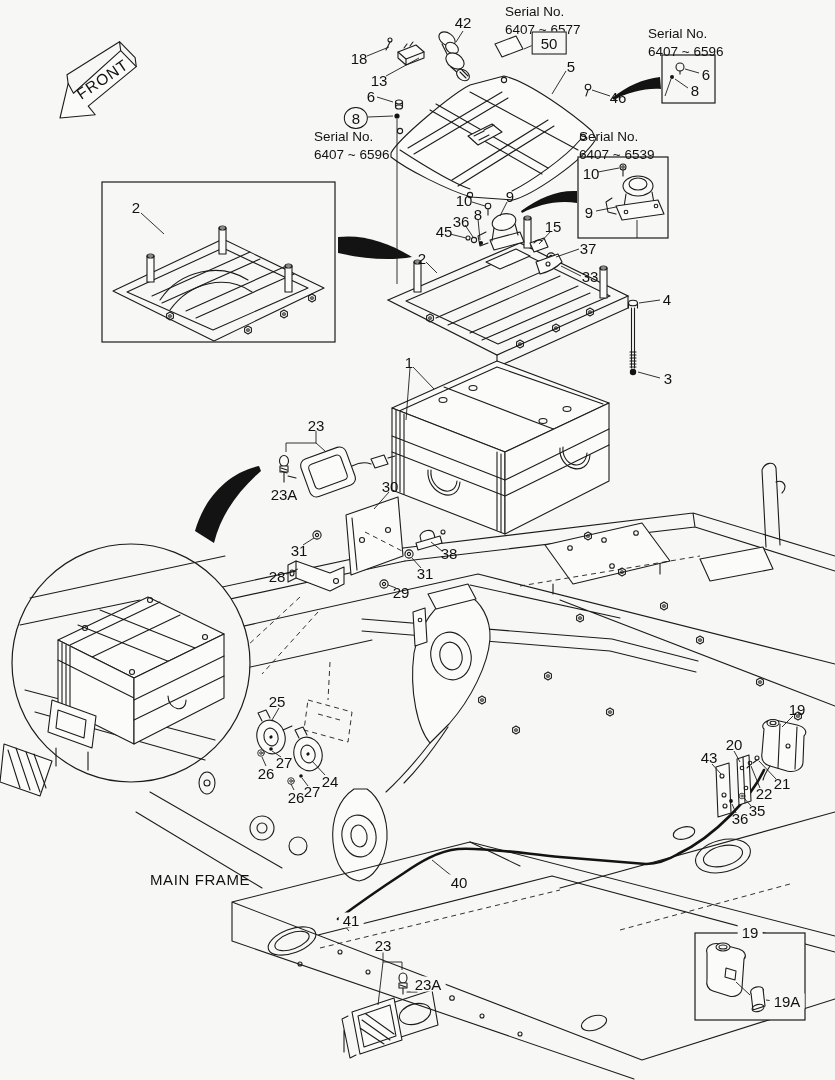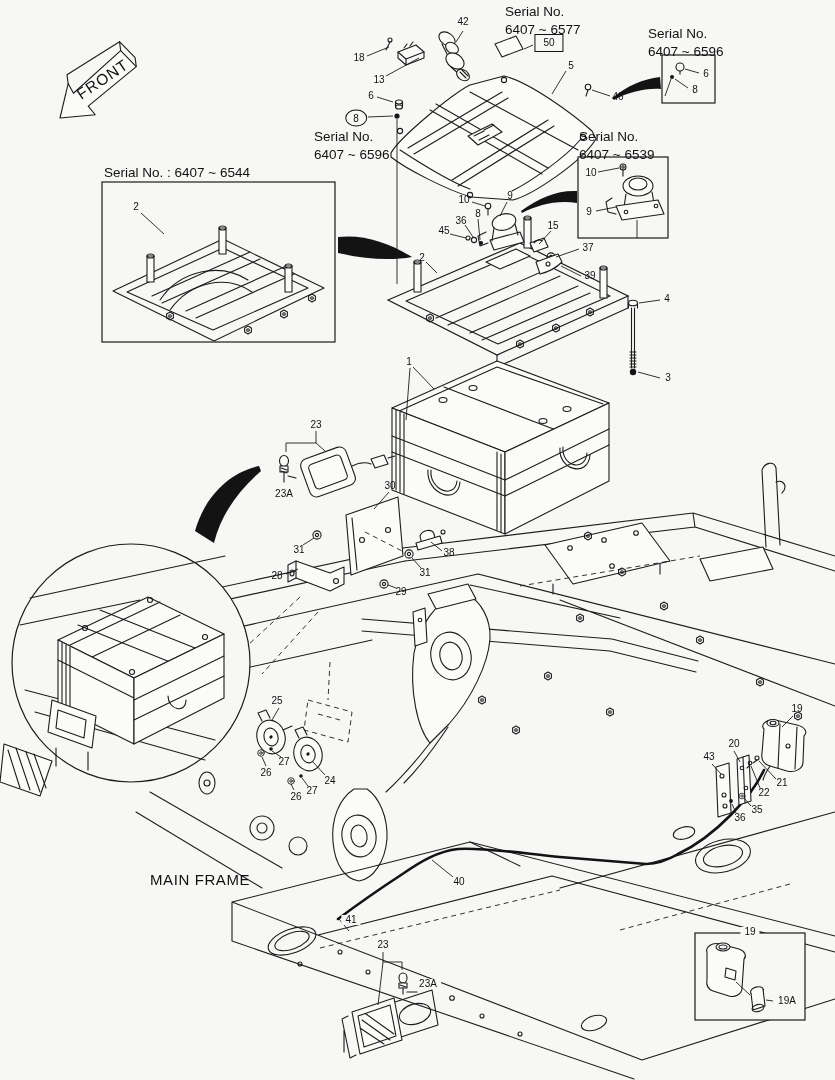--- a/index.html
+++ b/index.html
@@ -8,21 +8,21 @@
   .stage{ position:relative; width:835px; height:1080px; }
   svg.linework{ position:absolute; left:0; top:0; }
   svg.linework *{ vector-effect:none; }
   .s{ stroke:var(--ln); stroke-width:1.1; fill:none; stroke-linejoin:round; stroke-linecap:round; }
   .wf{ stroke:var(--ln); stroke-width:1.1; fill:#fbfbf9; stroke-linejoin:round; }
   .bgf{ stroke:var(--ln); stroke-width:1.2; fill:var(--bg); }
   .thin{ stroke:var(--ln); stroke-width:0.9; fill:none; }
   .blk{ fill:#131313; stroke:none; }
   .wire{ stroke:#131313; stroke-width:2.6; fill:none; stroke-linecap:round; }
   .dash{ stroke:var(--ln); stroke-width:0.9; fill:none; stroke-dasharray:5 4; }
-  .callout{ position:absolute; transform:translate(-50%,-50%); font-size:10px; line-height:1; white-space:nowrap; color:var(--tx); }
+  .callout{ position:absolute; transform:translate(-50%,-50%); font-size:15px; line-height:1; white-space:nowrap; color:var(--tx); }
   .callout.circled{ border:1.4px solid var(--tx); border-radius:50%; padding:2.5px 7px; background:var(--bg); }
   .callout.boxed{ border:1.4px solid var(--tx); padding:3px 8px; background:var(--bg); }
   .callout.bg{ background:var(--bg); padding:0 4px; }
   .serial{ position:absolute; font-size:13.5px; line-height:1.3; color:var(--tx); white-space:nowrap; }
   .serial span{ display:block; }
   .serial.left-align{ text-align:left; }
   .mainframe{ position:absolute; left:150px; top:871px; font-size:15px; letter-spacing:0.6px; color:var(--tx); }
   svg text{ font-family:"Liberation Sans",sans-serif; fill:var(--tx); stroke:none; }
 </style>
 </head>
@@ -437,23 +437,20 @@
   <span>6407 ~ 6596</span>
 </div>
 <div class="serial" style="left:314px; top:128px; width:86px;">
   <span>Serial No.</span>
   <span>6407 ~ 6596</span>
 </div>
 <div class="serial" style="left:579px; top:128px; width:88px;">
   <span>Serial No.</span>
   <span>6407 ~ 6539</span>
 </div>
-<div class="serial left-align" style="left:104px; top:164px; width:240px;">
-  <span>Serial No. : 6407 ~ 6544</span>
-</div>
 
 <div class="mainframe">MAIN FRAME</div>
 
 <div id="callouts">
       <span class="callout" style="left: 463px; top: 22px;">42</span>
       <span class="callout boxed" style="left: 549px; top: 43px;">50</span>
       <span class="callout" style="left: 359px; top: 58px;">18</span>
       <span class="callout" style="left: 379px; top: 80px;">13</span>
       <span class="callout" style="left: 371px; top: 96px;">6</span>
       <span class="callout circled" style="left: 356px; top: 118px;">8</span>
@@ -463,21 +460,21 @@
       <span class="callout" style="left: 695px; top: 90px;">8</span>
       <span class="callout" style="left: 591px; top: 173px;">10</span>
       <span class="callout" style="left: 589px; top: 212px;">9</span>
       <span class="callout" style="left: 464px; top: 200px;">10</span>
       <span class="callout" style="left: 510px; top: 196px;">9</span>
       <span class="callout" style="left: 478px; top: 214px;">8</span>
       <span class="callout" style="left: 461px; top: 221px;">36</span>
       <span class="callout" style="left: 444px; top: 231px;">45</span>
       <span class="callout" style="left: 553px; top: 226px;">15</span>
       <span class="callout" style="left: 588px; top: 248px;">37</span>
-      <span class="callout" style="left: 590px; top: 276px;">39</span>
+      <span class="callout" style="left: 590px; top: 276px;">33</span>
       <span class="callout" style="left: 422px; top: 258px;">2</span>
       <span class="callout" style="left: 667px; top: 299px;">4</span>
       <span class="callout" style="left: 668px; top: 378px;">3</span>
       <span class="callout" style="left: 409px; top: 362px;">1</span>
       <span class="callout" style="left: 136px; top: 207px;">2</span>
       <span class="callout" style="left: 316px; top: 425px;">23</span>
       <span class="callout" style="left: 284px; top: 494px;">23A</span>
       <span class="callout" style="left: 390px; top: 486px;">30</span>
       <span class="callout" style="left: 299px; top: 550px;">31</span>
       <span class="callout" style="left: 449px; top: 553px;">38</span>

